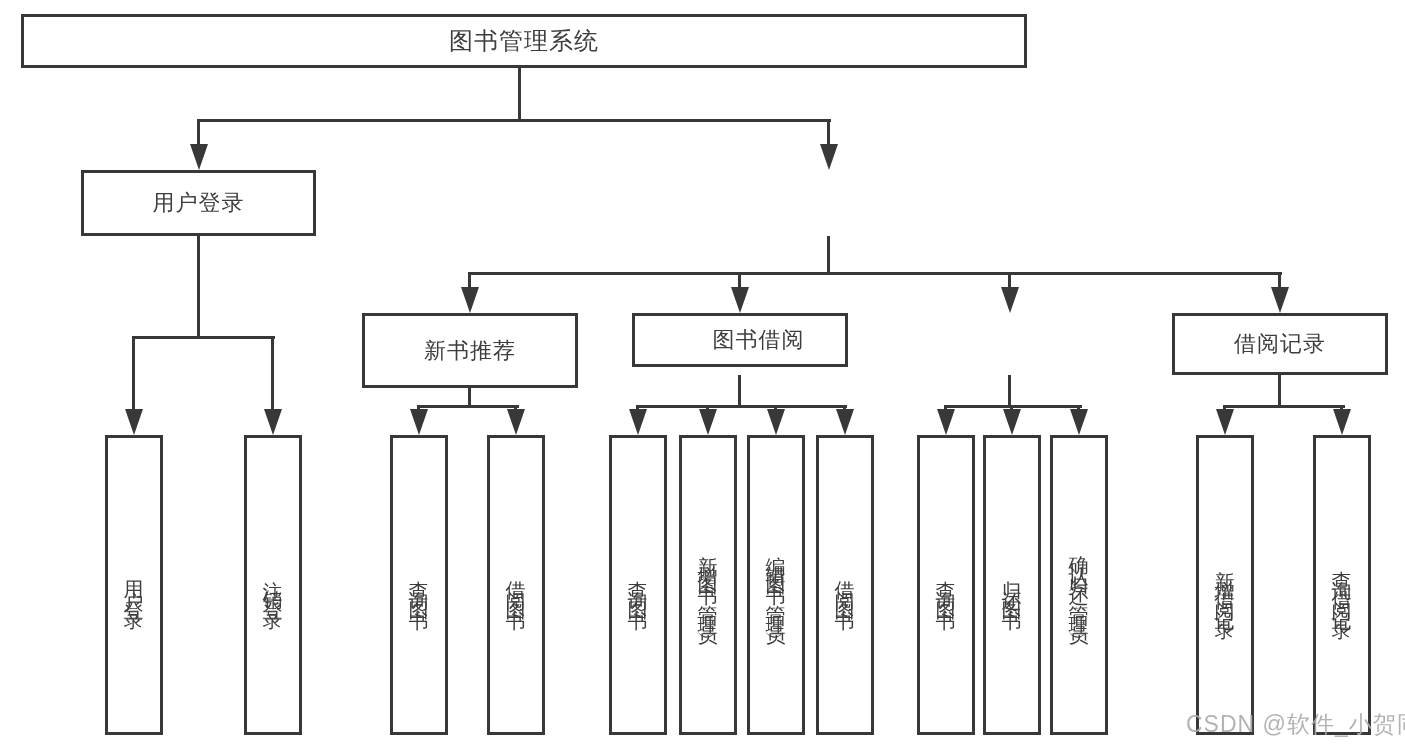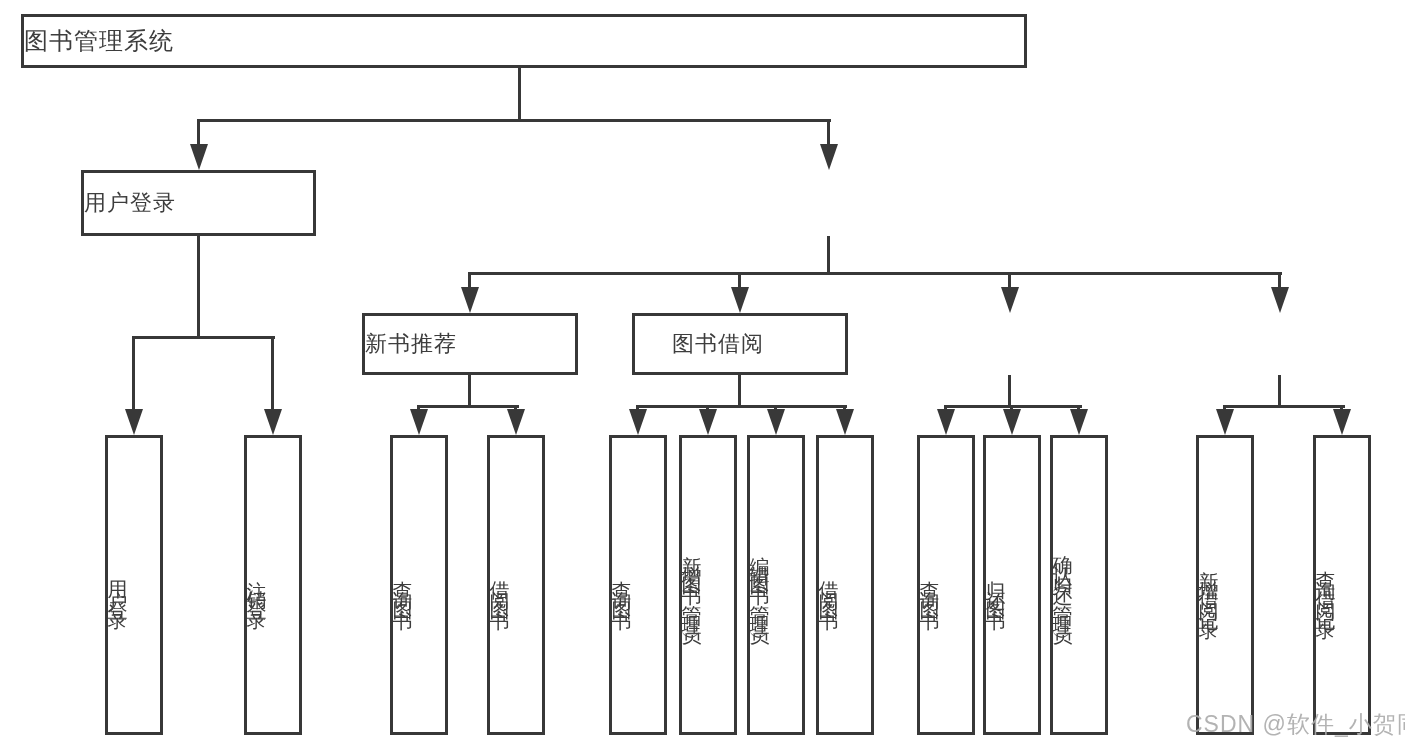--- a/index.html
+++ b/index.html
@@ -2,21 +2,21 @@
 <html><head>
 <meta charset="utf-8">
 <style>
   html,body{margin:0;padding:0;background:#ffffff;}
   #canvas{
     position:relative;width:1405px;height:747px;background:#ffffff;overflow:hidden;
     font-family:"Liberation Sans","DejaVu Sans",sans-serif;
   }
   .box{
     position:absolute;box-sizing:border-box;border:3px solid #383838;background:#ffffff;
-    display:flex;align-items:center;
+    display:flex;align-items:center;justify-content:center;
     color:#3d3d3d;font-size:22px;letter-spacing:1px;z-index:2;
   }
   .root{font-size:24px;}
   .leaf{width:58px;top:435px;height:300px;}
   .leaf span{
     writing-mode:vertical-lr;text-orientation:mixed;
     font-size:20px;letter-spacing:10px;line-height:1;
   }
   .vl{position:absolute;width:3px;background:#383838;z-index:1;}
   .hl{position:absolute;height:3px;background:#383838;z-index:1;}
@@ -61,25 +61,28 @@
   <div class="hl" style="left:468px;top:272px;width:814px;"></div>
   <div class="vl" style="left:468px;top:272px;height:18px;"></div>
   <div class="ar" style="left:461px;top:287px;"></div>
   <div class="vl" style="left:738px;top:272px;height:18px;"></div>
   <div class="ar" style="left:731px;top:287px;"></div>
   <div class="vl" style="left:1008px;top:272px;height:18px;"></div>
   <div class="ar" style="left:1001px;top:287px;"></div>
   <div class="vl" style="left:1278px;top:272px;height:18px;"></div>
   <div class="ar" style="left:1271px;top:287px;"></div>
 
-  <div class="box" style="left:362px;top:313px;width:216px;height:62px;">
+  <div class="box" style="left:362px;top:313px;width:216px;height:75px;">
     <span>新书推荐</span>
   </div>
-  <div class="box" style="left:632px;top:313px;width:216px;height:62px;padding-left:37px;">
+  <div class="box" style="left:632px;top:313px;width:216px;height:54px;padding-left:37px;">
     <span>图书借阅</span>
+  </div>
+  <div class="box" style="left:1172px;top:313px;width:216px;height:62px;">
+    <span>借阅记录</span>
   </div>
 
   <div class="vl" style="left:468px;top:375px;height:30px;"></div>
   <div class="hl" style="left:417px;top:405px;width:102px;"></div>
   <div class="vl" style="left:738px;top:375px;height:30px;"></div>
   <div class="hl" style="left:636px;top:405px;width:211px;"></div>
   <div class="vl" style="left:1008px;top:375px;height:30px;"></div>
   <div class="hl" style="left:944px;top:405px;width:138px;"></div>
   <div class="vl" style="left:1278px;top:375px;height:30px;"></div>
   <div class="hl" style="left:1223px;top:405px;width:122px;"></div>

